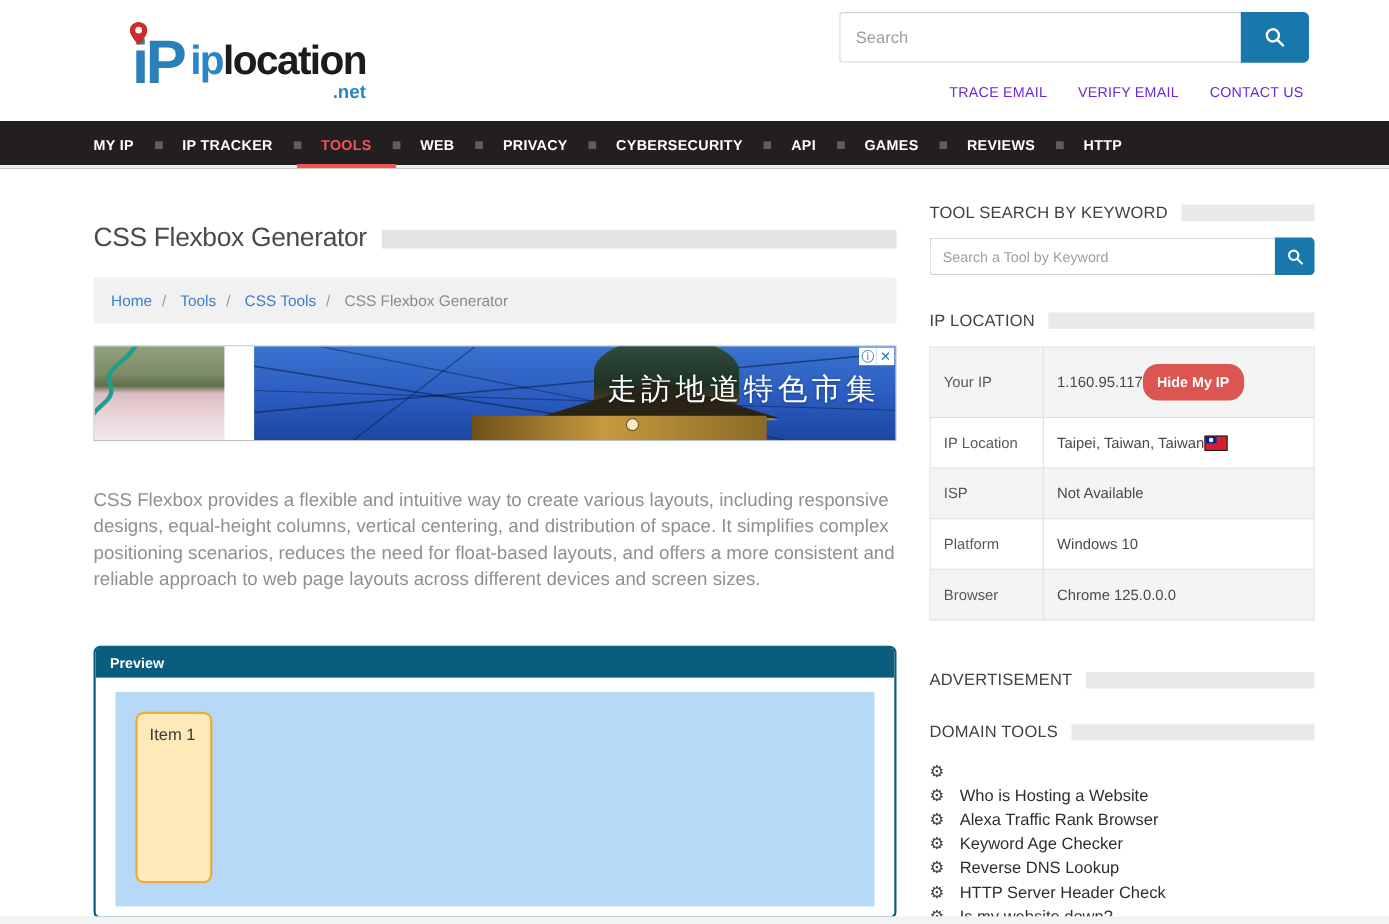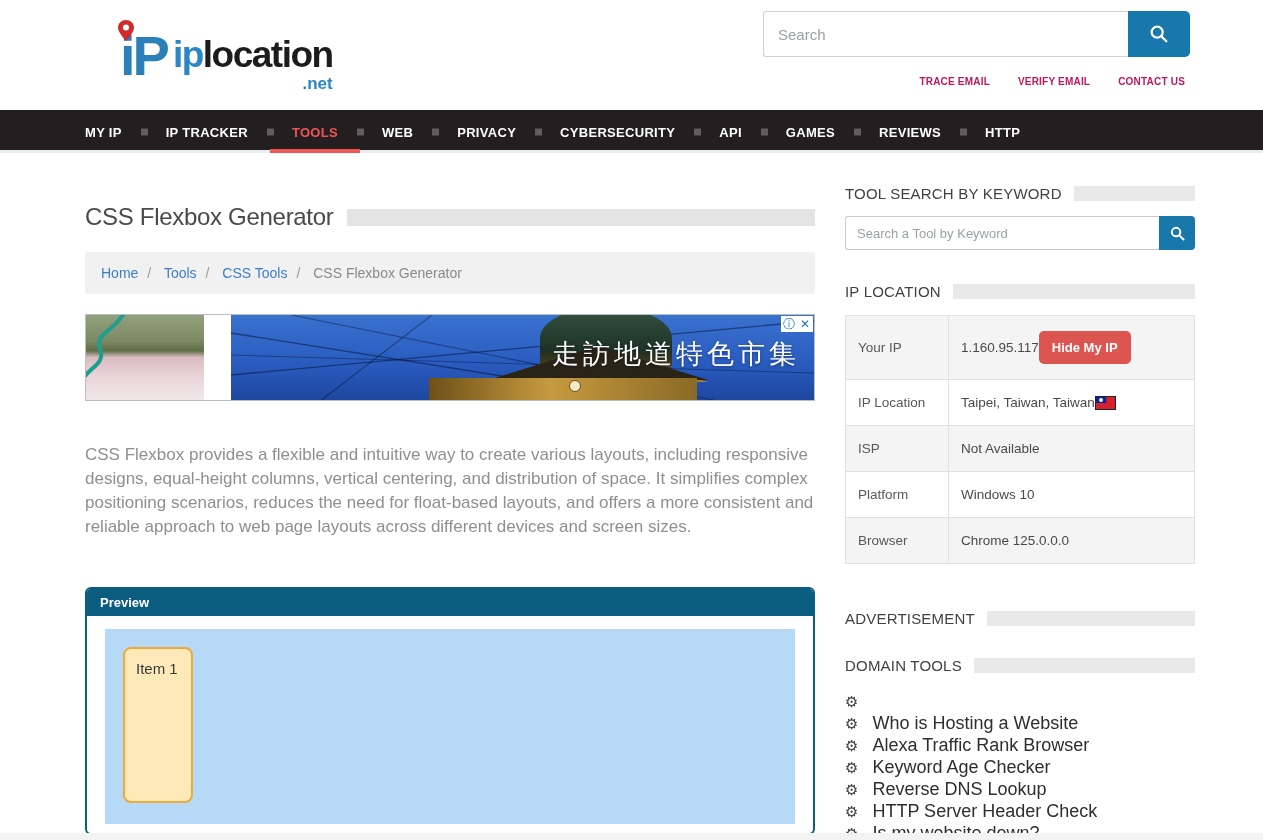--- a/index.html
+++ b/index.html
@@ -21,21 +21,21 @@
 
   .hdr-search { position:absolute; top:11px; right:73px; width:427px; height:46px; display:flex; }
   .hdr-search input { flex:1; height:46px; border:1px solid #cdd2d6; border-right:none;
     border-radius:3px 0 0 3px; padding:0 14px; font-size:15px; color:#444; outline:none;
     font-family:inherit; }
   .hdr-search input::placeholder { color:#9aa0a6; }
   .hdr-search button { width:62px; height:46px; background:#1878ab; border:none;
     border-radius:0 5px 5px 0; cursor:pointer; display:flex; align-items:center; justify-content:center; }
 
   .hdr-links { position:absolute; top:76px; right:78px; display:flex; gap:28px; }
-  .hdr-links a { color:#be185d; font-size:10px; font-weight:bold; text-decoration:none;
+  .hdr-links a { color:#6d28d9; font-size:13px; font-weight:normal; text-decoration:none;
     letter-spacing:.2px; cursor:pointer; }
 
   
   .main-nav { height:43px; background:#231f20; border-bottom:3px solid #e9edf0; }
   .main-nav ul { list-style:none; display:flex; padding-left:63px; height:44px; }
   .main-nav li { position:relative; height:43px; line-height:43px; padding:0 22px; }
   .main-nav li a { color:#fff; font-size:13px; font-weight:bold; letter-spacing:.3px;
     text-decoration:none; cursor:pointer; }
   .main-nav li:not(:last-child)::after { content:""; position:absolute; right:-4px; top:50%;
     transform:translateY(-50%); width:7px; height:7px; background:#5e5e5e; }
@@ -107,32 +107,32 @@
   .tool-search input::placeholder { color:#9aa0a6; }
   .tool-search button { width:36px; background:#1878ab; border:none; border-radius:0 4px 4px 0;
     cursor:pointer; display:flex; align-items:center; justify-content:center; }
 
   .ip-table { width:100%; border-collapse:collapse; margin-top:15px; font-size:13.5px; }
   .ip-table td { border:1px solid #e2e2e2; padding:15px 12px; color:#4a4a4a; }
   .ip-table td.lbl { width:103px; color:#585858; }
   .ip-table tr:nth-child(odd) td { background:#f4f4f4; }
   .ip-row-val { display:flex; align-items:center; }
   .hide-ip-btn { background:#dc5550; color:#fff; font-weight:bold; font-size:13px;
-    border:none; border-radius:5px; padding:9px 13px; cursor:pointer; font-family:inherit; }
+    border:none; border-radius:14px; padding:9px 13px; cursor:pointer; font-family:inherit; }
   .tw-flag { position:relative; width:21px; height:14px; background:#d7202c;
     border:1px solid #222; flex:none; }
   .tw-flag::before { content:""; position:absolute; left:0; top:0; width:10px; height:6px;
     background:#00249c; }
   .tw-flag::after { content:""; position:absolute; left:3px; top:1px; width:4px; height:4px;
     border-radius:50%; background:#fff; }
 
   .tools-list { list-style:none; margin-top:16px; }
   .tools-list li { display:flex; align-items:center; gap:14px; height:22px; }
   .gear { font-size:15px; color:#3d3d3d; line-height:1; }
-  .tools-list a { color:#2e2e2e; font-size:18px; text-decoration:none; cursor:pointer;margin-top:44px; }
+  .tools-list a { color:#2e2e2e; font-size:15px; text-decoration:none; cursor:pointer;margin-top:44px; }
 
   .footer-strip { position:absolute; left:0; bottom:0; width:100%; height:7px; background:#f3f3f3; }
 </style>
 </head>
 <body>
 
 <div class="top-header">
   <div class="logo">
     <div class="logo-mark">iP</div>
     <svg class="logo-pin" width="16" height="21" viewBox="0 0 16 21">

